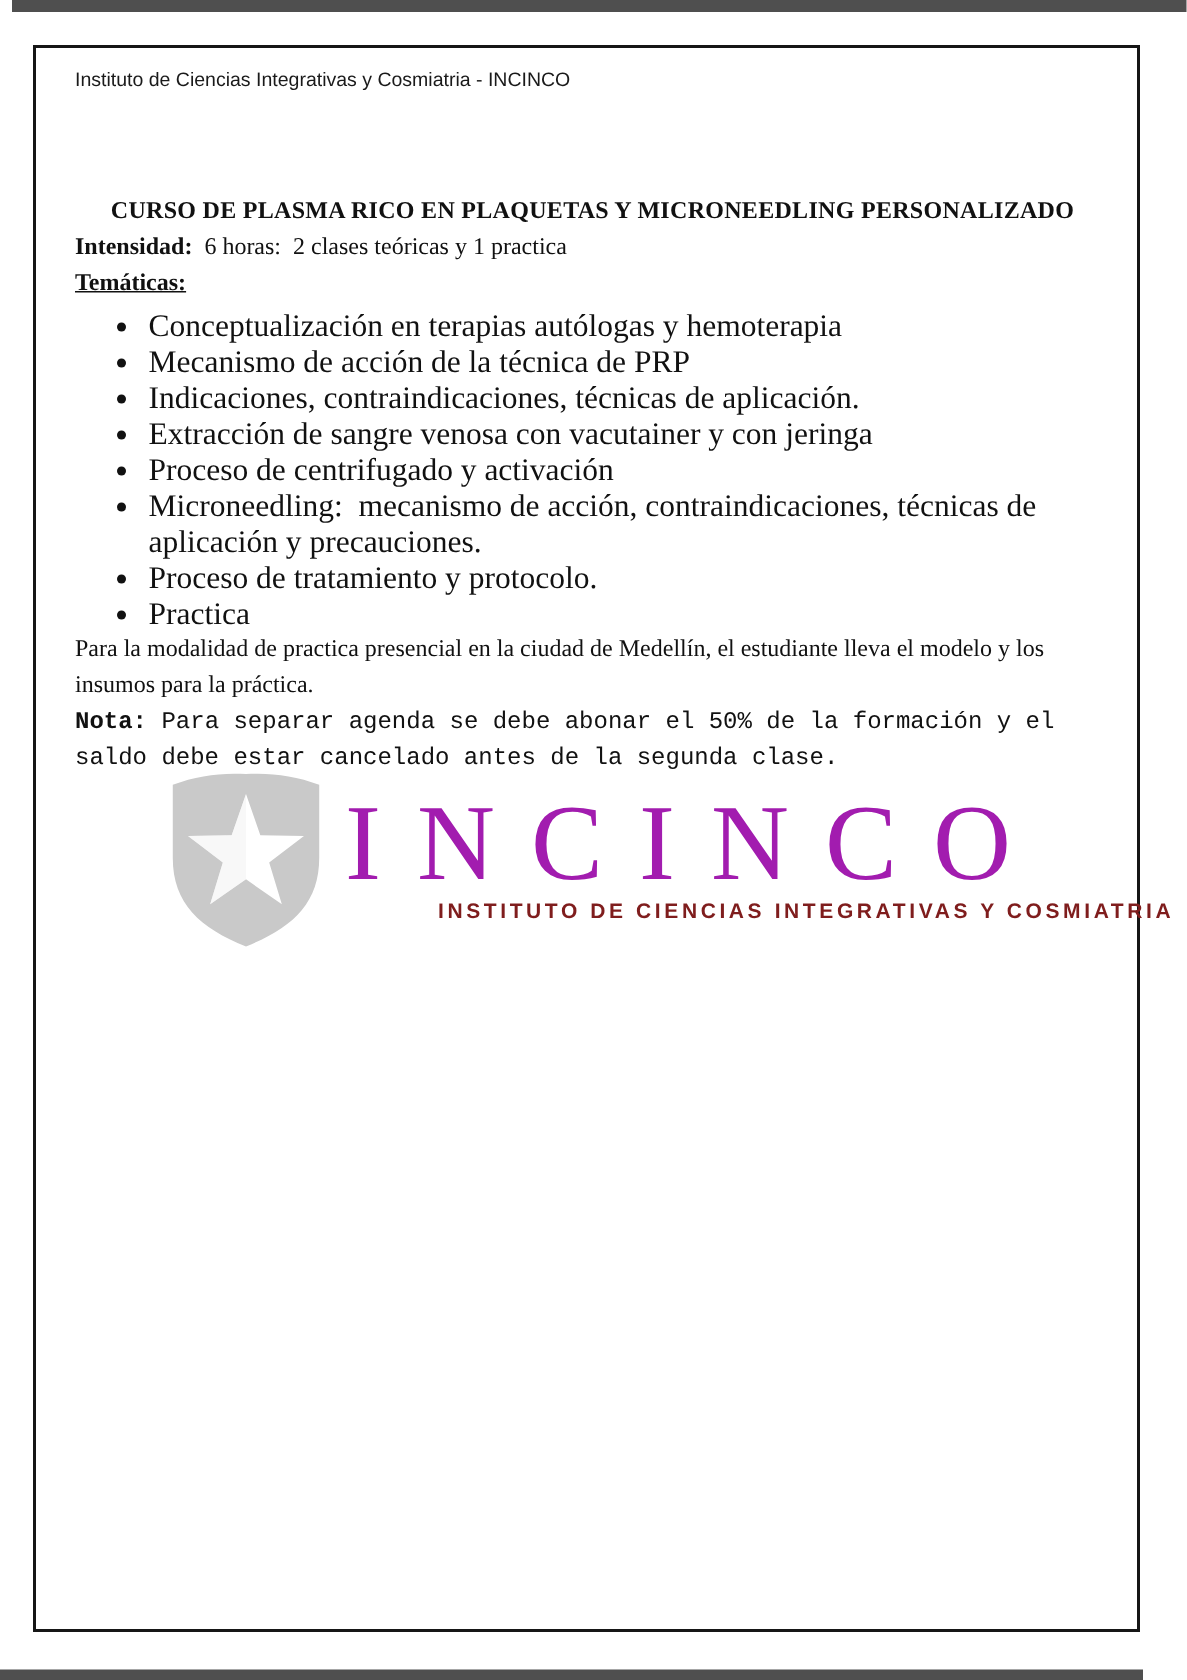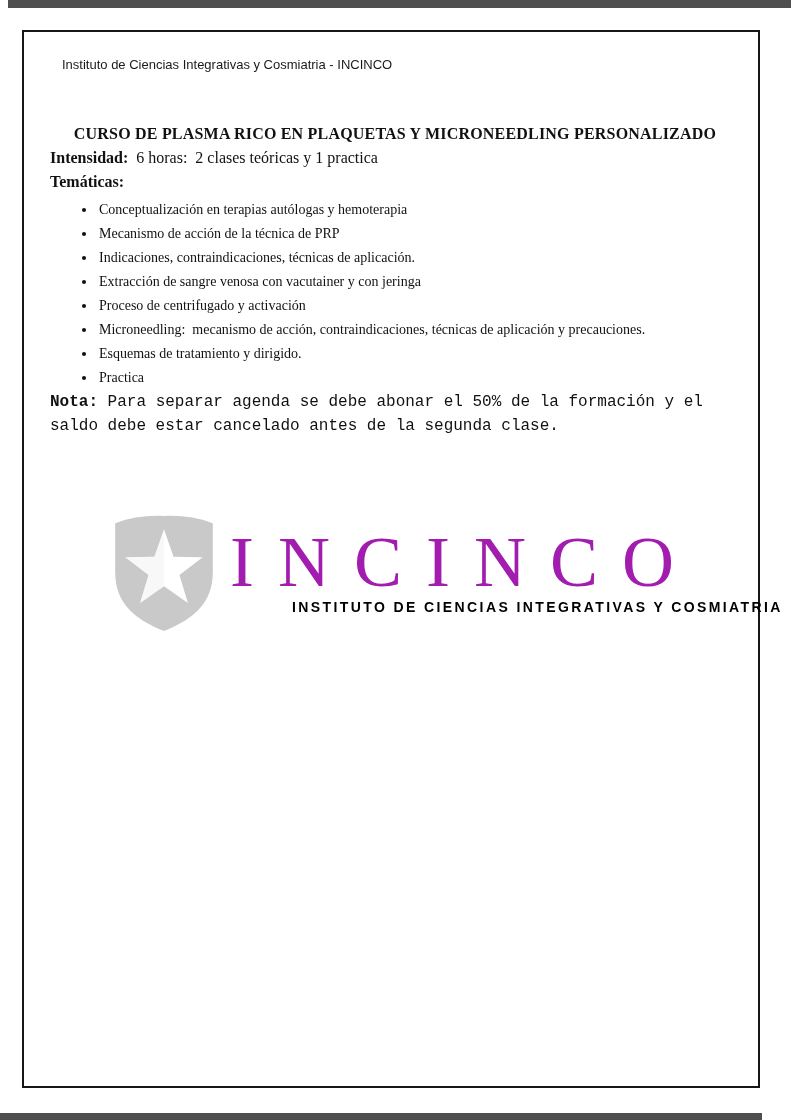--- a/index.html
+++ b/index.html
@@ -26,47 +26,47 @@
   .wm-word {
     position:absolute; left:206px; top:492px;
     font-family:"Liberation Serif", serif;
     font-size:72px; line-height:76px; font-weight:400;
     letter-spacing:24px; color:#a21caf; white-space:nowrap;
   }
   .wm-sub {
     position:absolute; left:268px; top:567px;
     font-family:"Liberation Sans", sans-serif;
     font-size:14px; line-height:16px; font-weight:600;
-    letter-spacing:2.4px; color:#000000; white-space:nowrap;
+    letter-spacing:2.4px; color:#7f1d1d; white-space:nowrap;
   }
 
   .content { position:relative; z-index:1; width:690px; }
 
   .doc-header {
-    margin:12px;
+    margin:0;
     font-family:"Liberation Sans", sans-serif;
     font-size:13px; line-height:16px; color:#1a1a1a;
   }
   .doc-title {
-    margin:49px 0 0 0;
+    margin:68px 0 0 0;
     font-size:16px; line-height:24px; font-weight:700;
     text-align:center; letter-spacing:0.2px;
     white-space:nowrap;
   }
   p.para { margin:0; font-size:16px; line-height:24px; white-space:pre-wrap; }
   .mt-modalidad  { margin-top:42px; }
   .mt-std        { margin-top:10px; }
-  .mt-tematicas  { margin-top:46px; }
+  .mt-tematicas  { margin-top:46px;text-decoration:underline; }
   .mt-inversion  { margin-top:46px; }
   .mt-medellin   { margin-top:8px; }
   .mt-nota       { margin-top:36px;font-family:Liberation Mono, monospace; }
 
   ul.topics {
     margin:4px 0 0 0; padding:0 0 0 47px;
-    font-size:14px; line-height:24px;
+    font-size:21px; line-height:24px;
   }
   ul.topics li { padding-left:2px; white-space:pre-wrap; }
 
   b { font-weight:700; }
 </style>
 </head>
 <body>
 
 <div class="edge-bar top"></div>
 <div class="edge-bar bottom"></div>
@@ -95,24 +95,25 @@
 
     <p class="para mt-tematicas"><b>Temáticas:</b></p>
 
     <ul class="topics">
       <li>Conceptualización en terapias autólogas y hemoterapia</li>
       <li>Mecanismo de acción de la técnica de PRP</li>
       <li>Indicaciones, contraindicaciones, técnicas de aplicación.</li>
       <li>Extracción de sangre venosa con vacutainer y con jeringa</li>
       <li>Proceso de centrifugado y activación</li>
       <li>Microneedling:  mecanismo de acción, contraindicaciones, técnicas de aplicación y precauciones.</li>
-      <li>Esquemas de tratamiento y dirigido.</li>
+      <li>Proceso de tratamiento y protocolo.</li>
       <li>Practica</li>
     </ul>
 
 
+    <p class="para mt-medellin">Para la modalidad de practica presencial en la ciudad de Medellín, el estudiante lleva el modelo y los insumos para la práctica.</p>
 
     <p class="para mt-nota"><b>Nota:</b><span> Para separar agenda se debe abonar el 50% de la formación y el saldo debe estar cancelado antes de la segunda clase.</span></p>
 
 
 
   </div>
 </div>
 
 </body></html>

